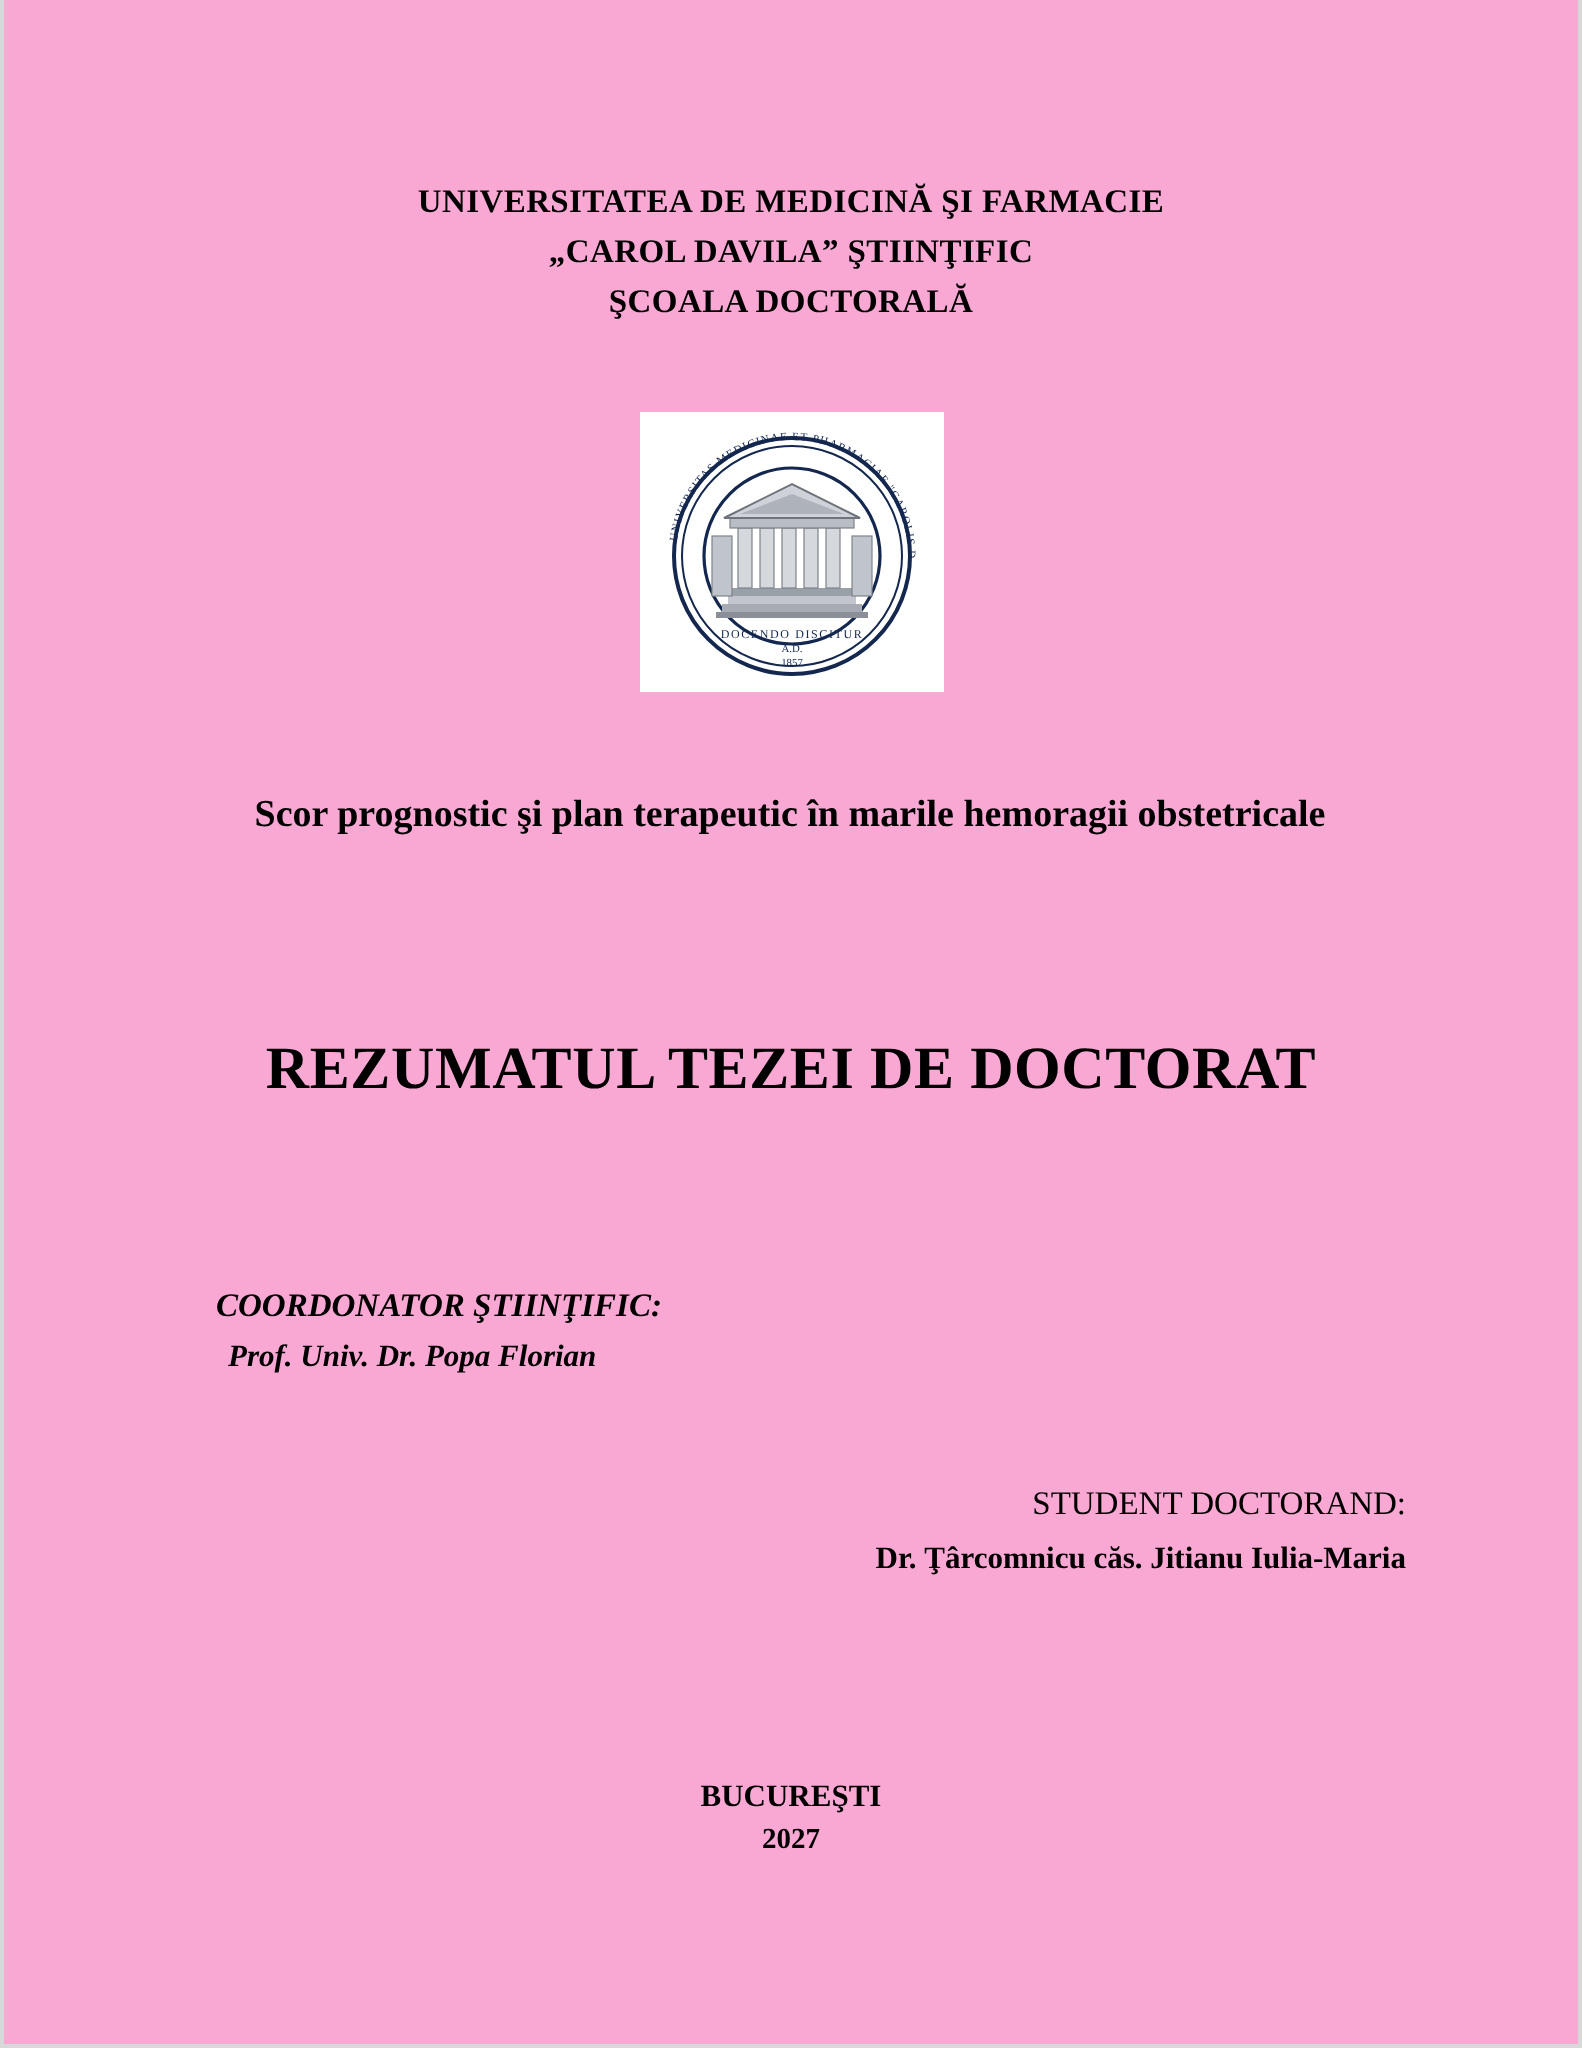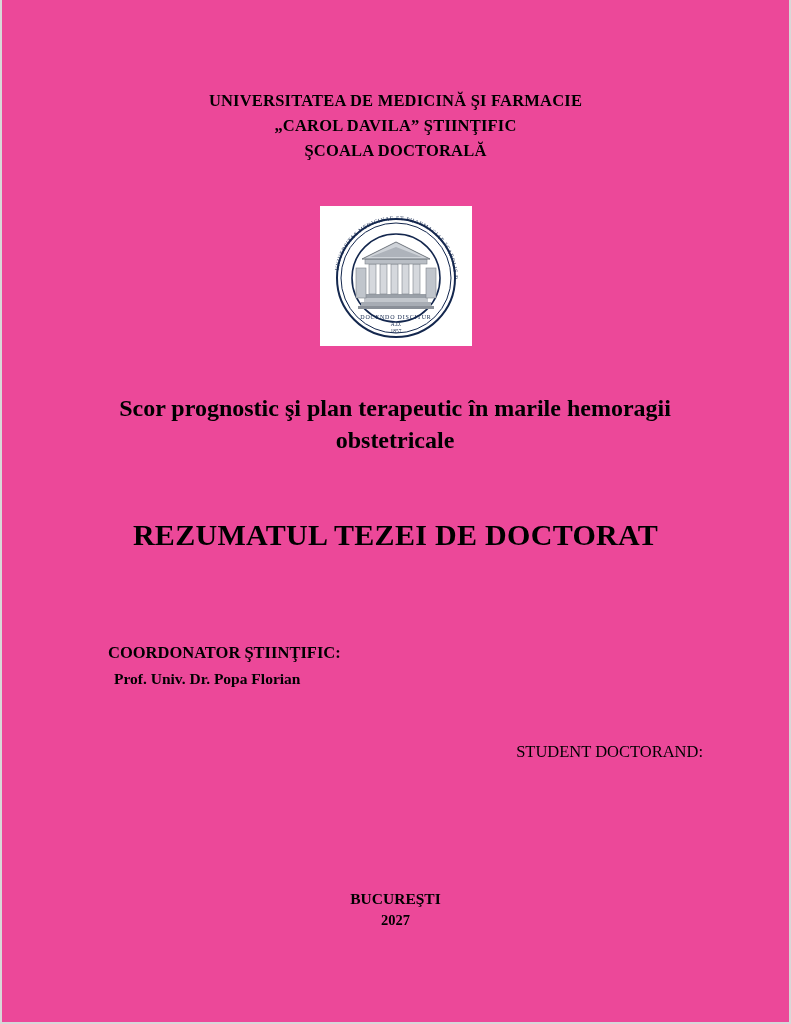--- a/index.html
+++ b/index.html
@@ -13,21 +13,21 @@
     font-family: "Liberation Serif", serif;
     color: #000000;
     position: relative;
     overflow: hidden;
   }
   .page {
     position: relative;
     width: 791px;
     height: 1024px;
     box-sizing: border-box;
-    background: #ec4899;
+    background: #f9a8d4;
   }
   .page-border-left {
     position: absolute;
     left: 0;
     top: 0;
     width: 2px;
     height: 1024px;
     background: #d8d8d8;
   }
   .page-border-right {
@@ -75,40 +75,41 @@
     position: relative;
   }
 
   .thesis-title {
     position: absolute;
     top: 392px;
     left: 95px;
     width: 600px;
     text-align: center;
     font-weight: bold;
-    font-size: 24px;
+    font-size: 19px;
     line-height: 32px;
   }
 
   .doc-type {
     position: absolute;
     top: 518px;
     left: 0;
     width: 791px;
     text-align: center;
     font-weight: bold;
     font-size: 30px;
     letter-spacing: 0.3px;
   }
 
   .coordinator-block {
     position: absolute;
     top: 640px;
     left: 108px;
     text-align: left;
+    font-style: italic;
   }
   .coordinator-label {
     font-weight: bold;
     font-size: 16.5px;
     line-height: 26px;
   }
   .coordinator-name {
     font-weight: bold;
     font-size: 15.5px;
     line-height: 26px;
@@ -213,20 +214,21 @@
 
   <div class="doc-type">REZUMATUL TEZEI DE DOCTORAT</div>
 
   <div class="coordinator-block">
     <div class="coordinator-label">COORDONATOR ŞTIINŢIFIC:</div>
     <div class="coordinator-name">Prof. Univ. Dr.  Popa Florian</div>
   </div>
 
   <div class="student-block">
     <div class="student-label">STUDENT DOCTORAND:</div>
+    <div class="student-name">Dr. Ţârcomnicu căs. Jitianu Iulia-Maria</div>
   </div>
 
   <div class="footer-block">
     <div class="footer-city">BUCUREŞTI</div>
     <div class="footer-year">2027</div>
   </div>
 
 </div>
 
 </body></html>

